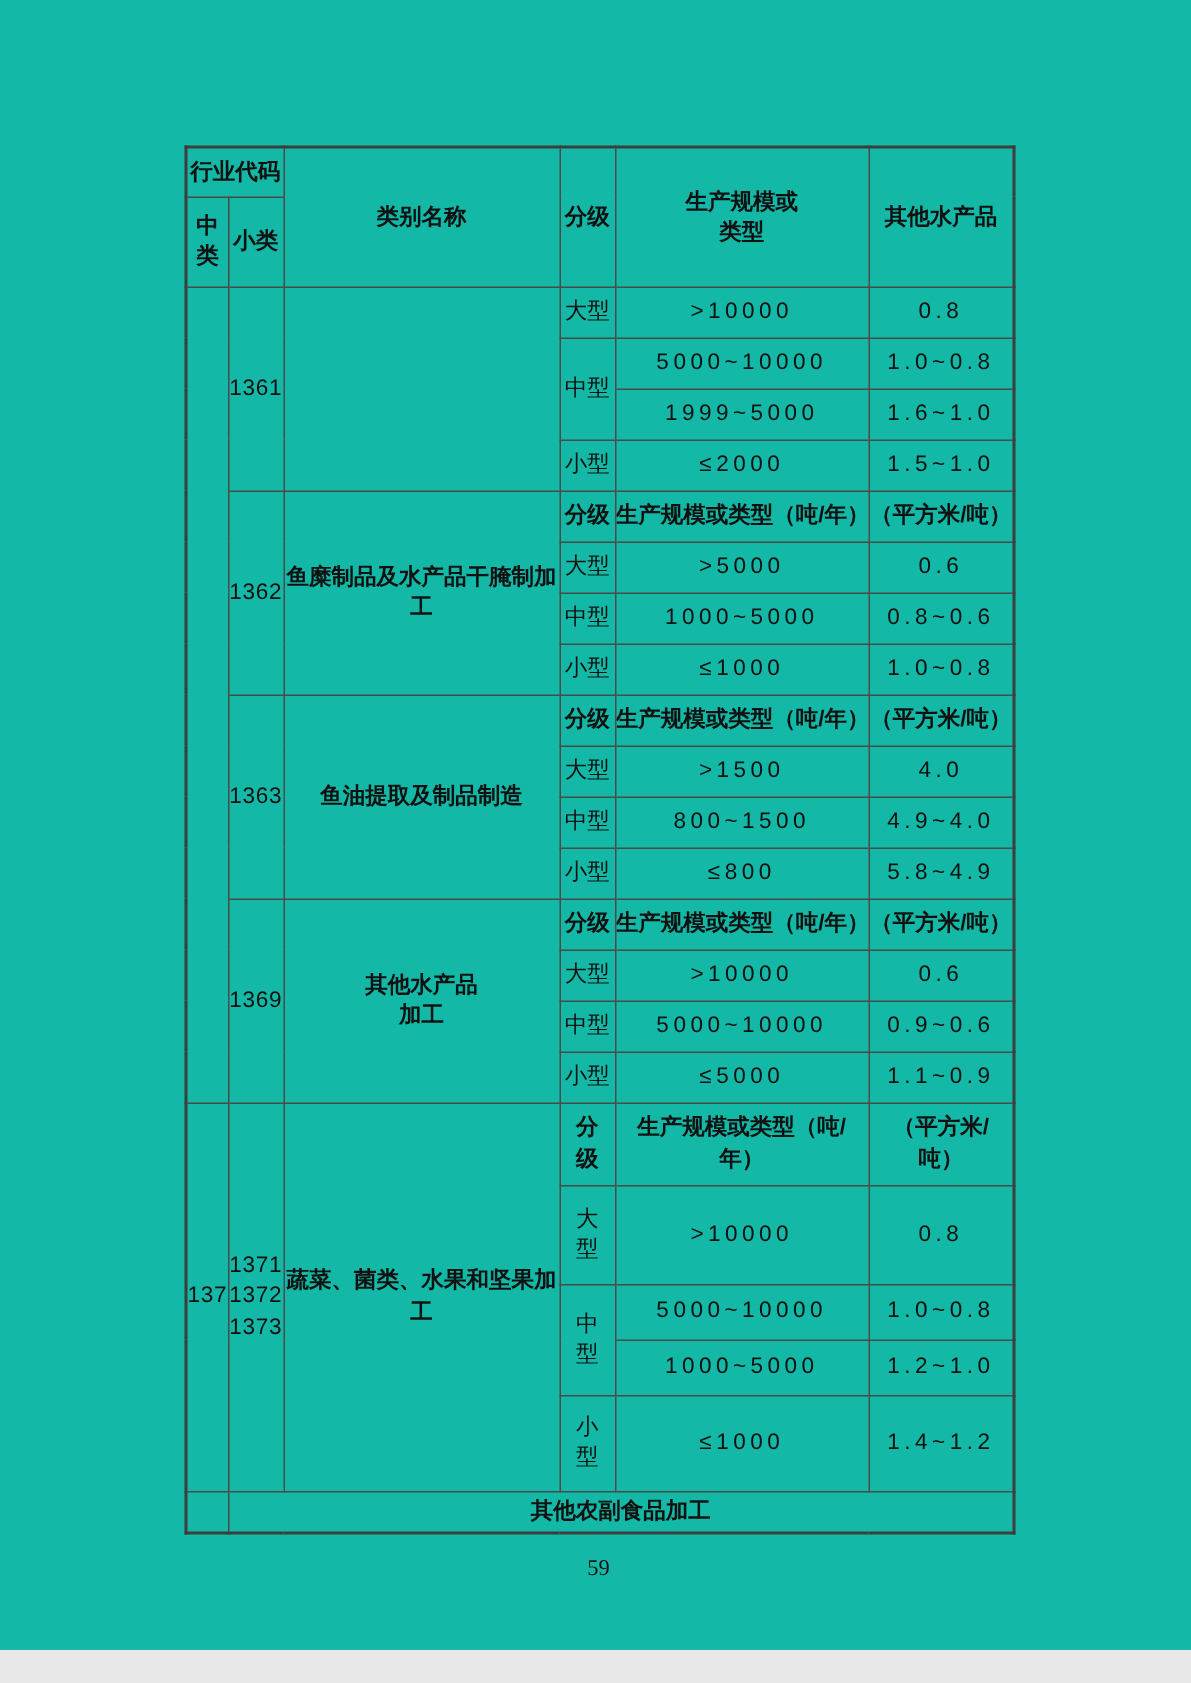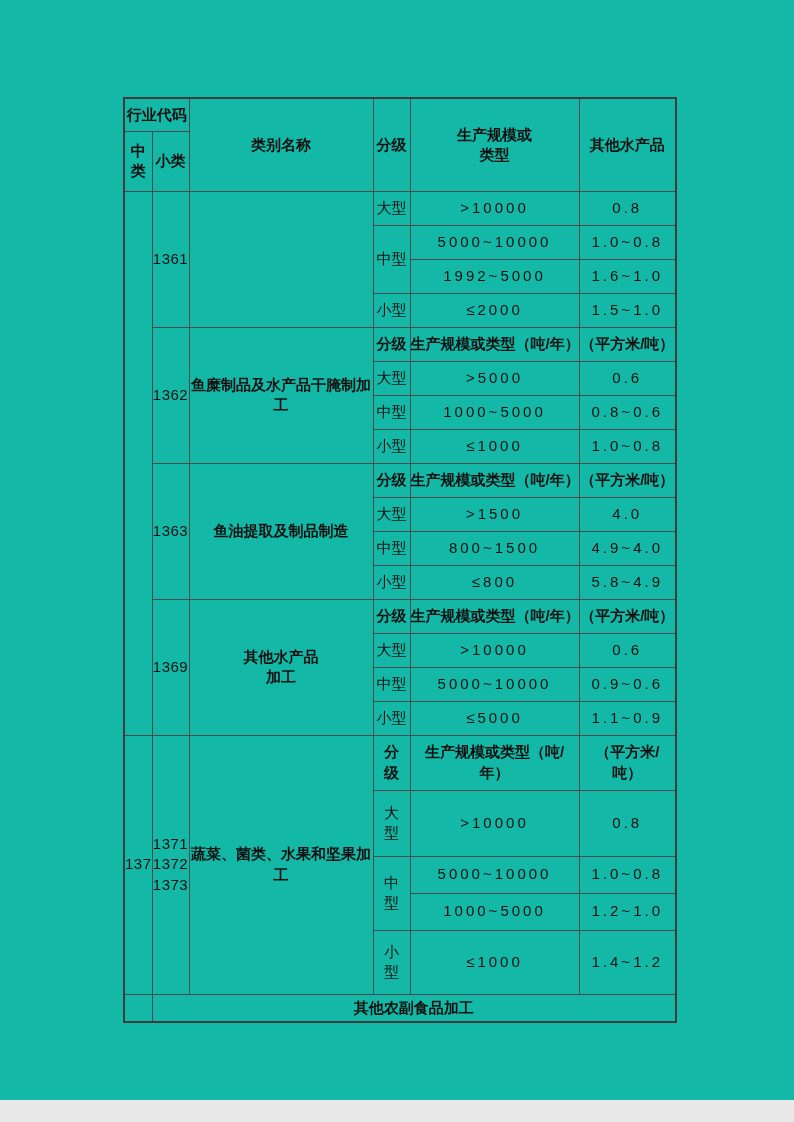--- a/index.html
+++ b/index.html
@@ -111,21 +111,21 @@
       <td class="grade">大型</td>
       <td class="num">&gt;10000</td>
       <td class="num">0.8</td>
     </tr>
     <tr class="rh34">
       <td rowspan="2" class="grade">中型</td>
       <td class="num">5000~10000</td>
       <td class="num">1.0~0.8</td>
     </tr>
     <tr class="rh34">
-      <td class="num">1992~5000</td>
+      <td class="num">1999~5000</td>
       <td class="num">1.6~1.0</td>
     </tr>
     <tr class="rh34">
       <td class="grade">小型</td>
       <td class="num">≤2000</td>
       <td class="num">1.5~1.0</td>
     </tr>
 
     <tr class="rh34">
       <td rowspan="4" class="code">1362</td>
@@ -235,13 +235,14 @@
       <td class="num">1.4~1.2</td>
     </tr>
 
     <tr class="rh28">
       <td class="code"></td>
       <td colspan="5" class="hd">其他农副食品加工</td>
     </tr>
   </tbody>
     </table>
 
+  <div class="pagenum">59</div>
 </div>
 
 </body></html>

